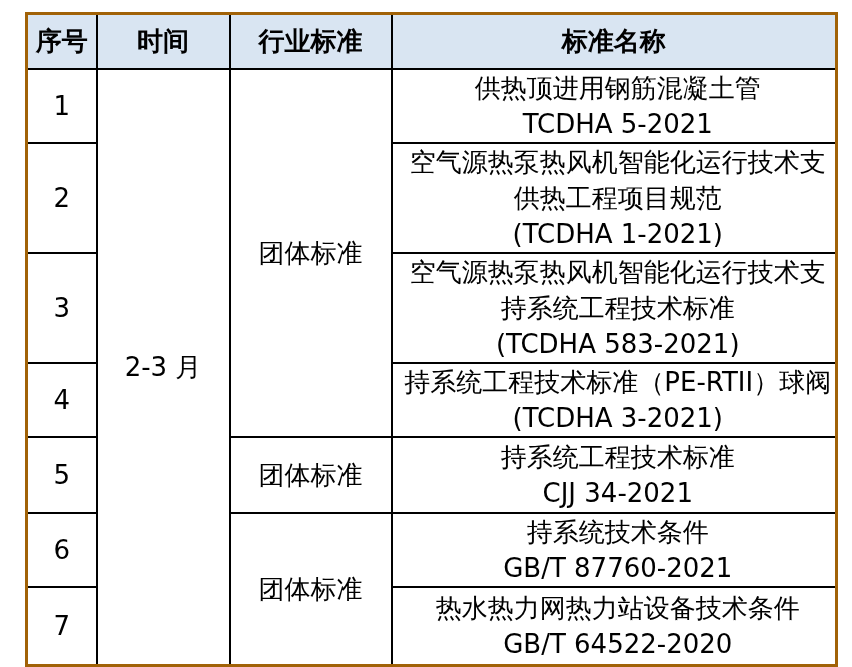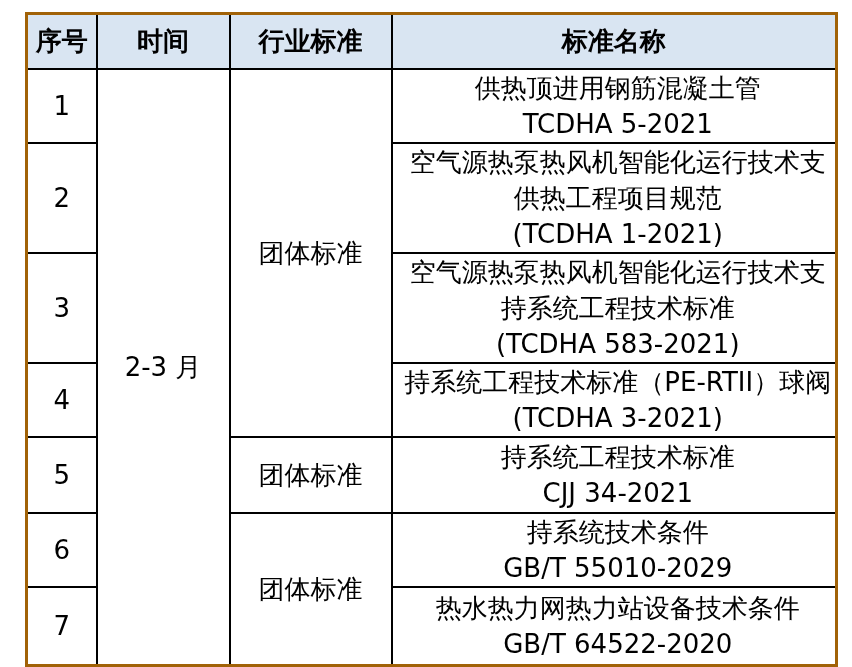--- a/index.html
+++ b/index.html
@@ -119,21 +119,21 @@
         <td class="name-cell">
           <div>持系统工程技术标准</div>
           <div>CJJ 34-2021</div>
         </td>
       </tr>
       <tr class="h68">
         <td>6</td>
         <td rowspan="2">团体标准</td>
         <td class="name-cell">
           <div>持系统技术条件</div>
-          <div>GB/T 55010-2029</div>
+          <div>GB/T 87760-2021</div>
         </td>
       </tr>
       <tr class="h78">
         <td>7</td>
         <td class="name-cell">
           <div>热水热力网热力站设备技术条件</div>
           <div>GB/T 64522-2020</div>
         </td>
       </tr>
     </tbody>

